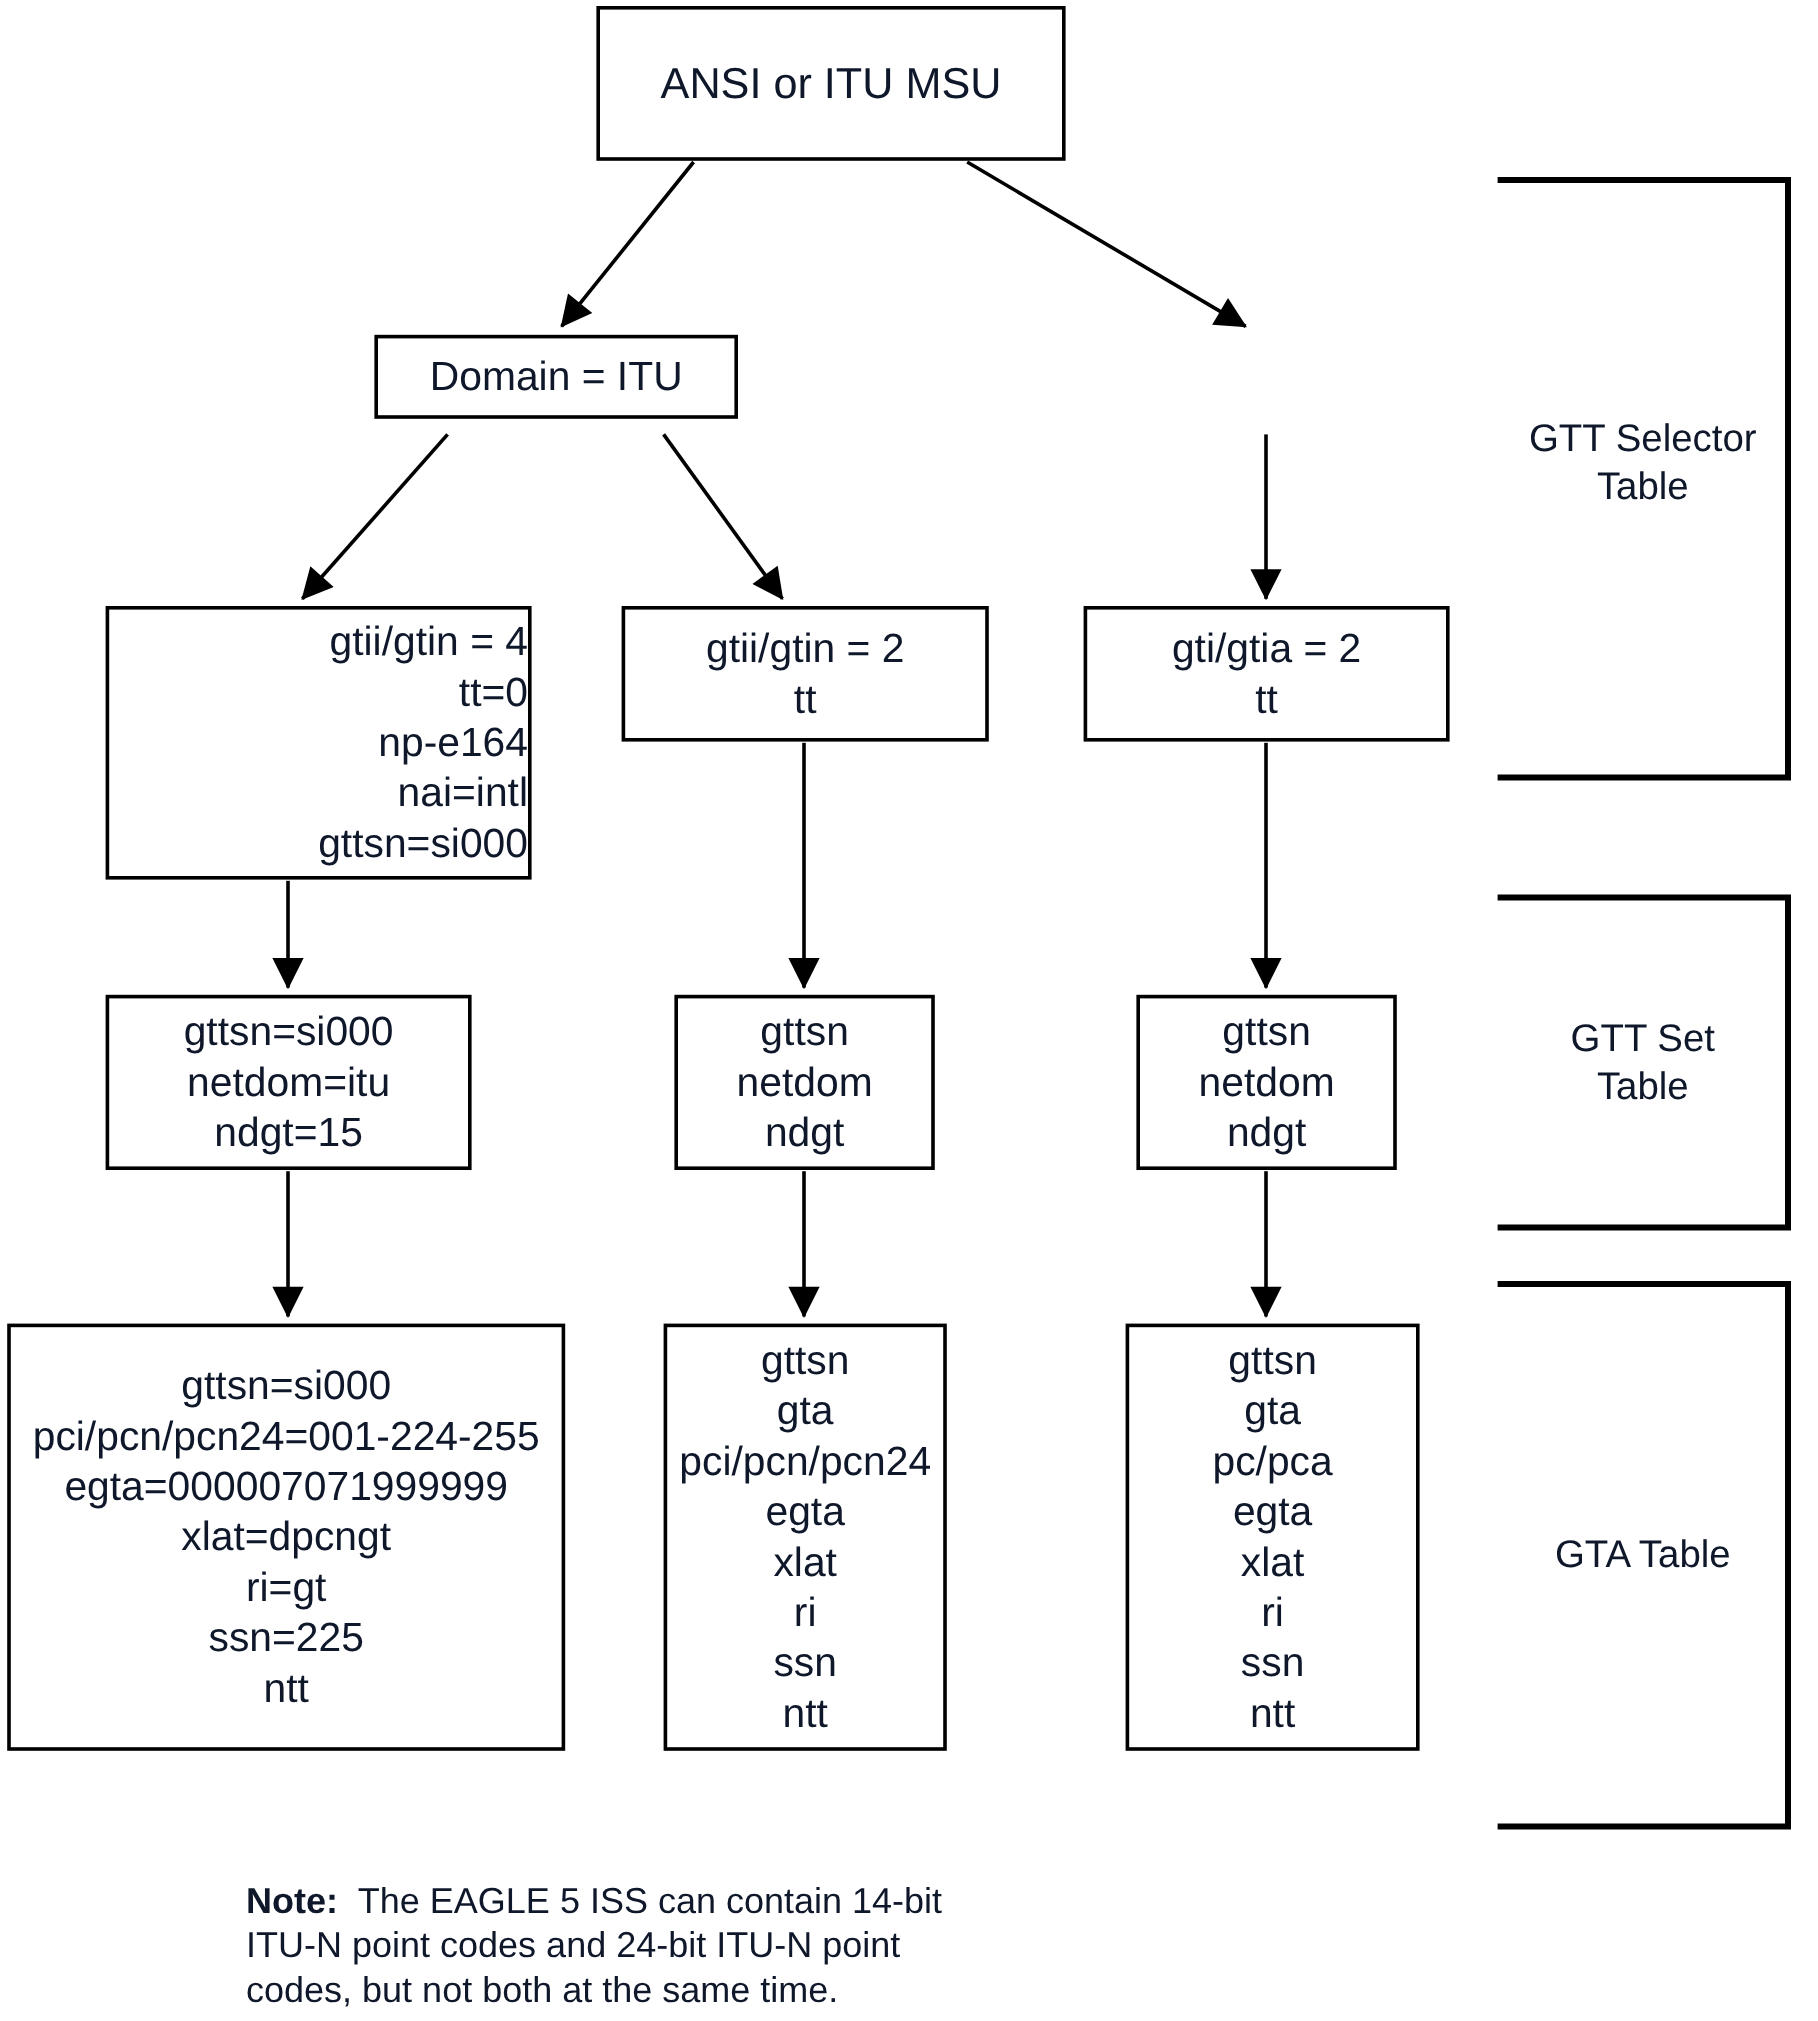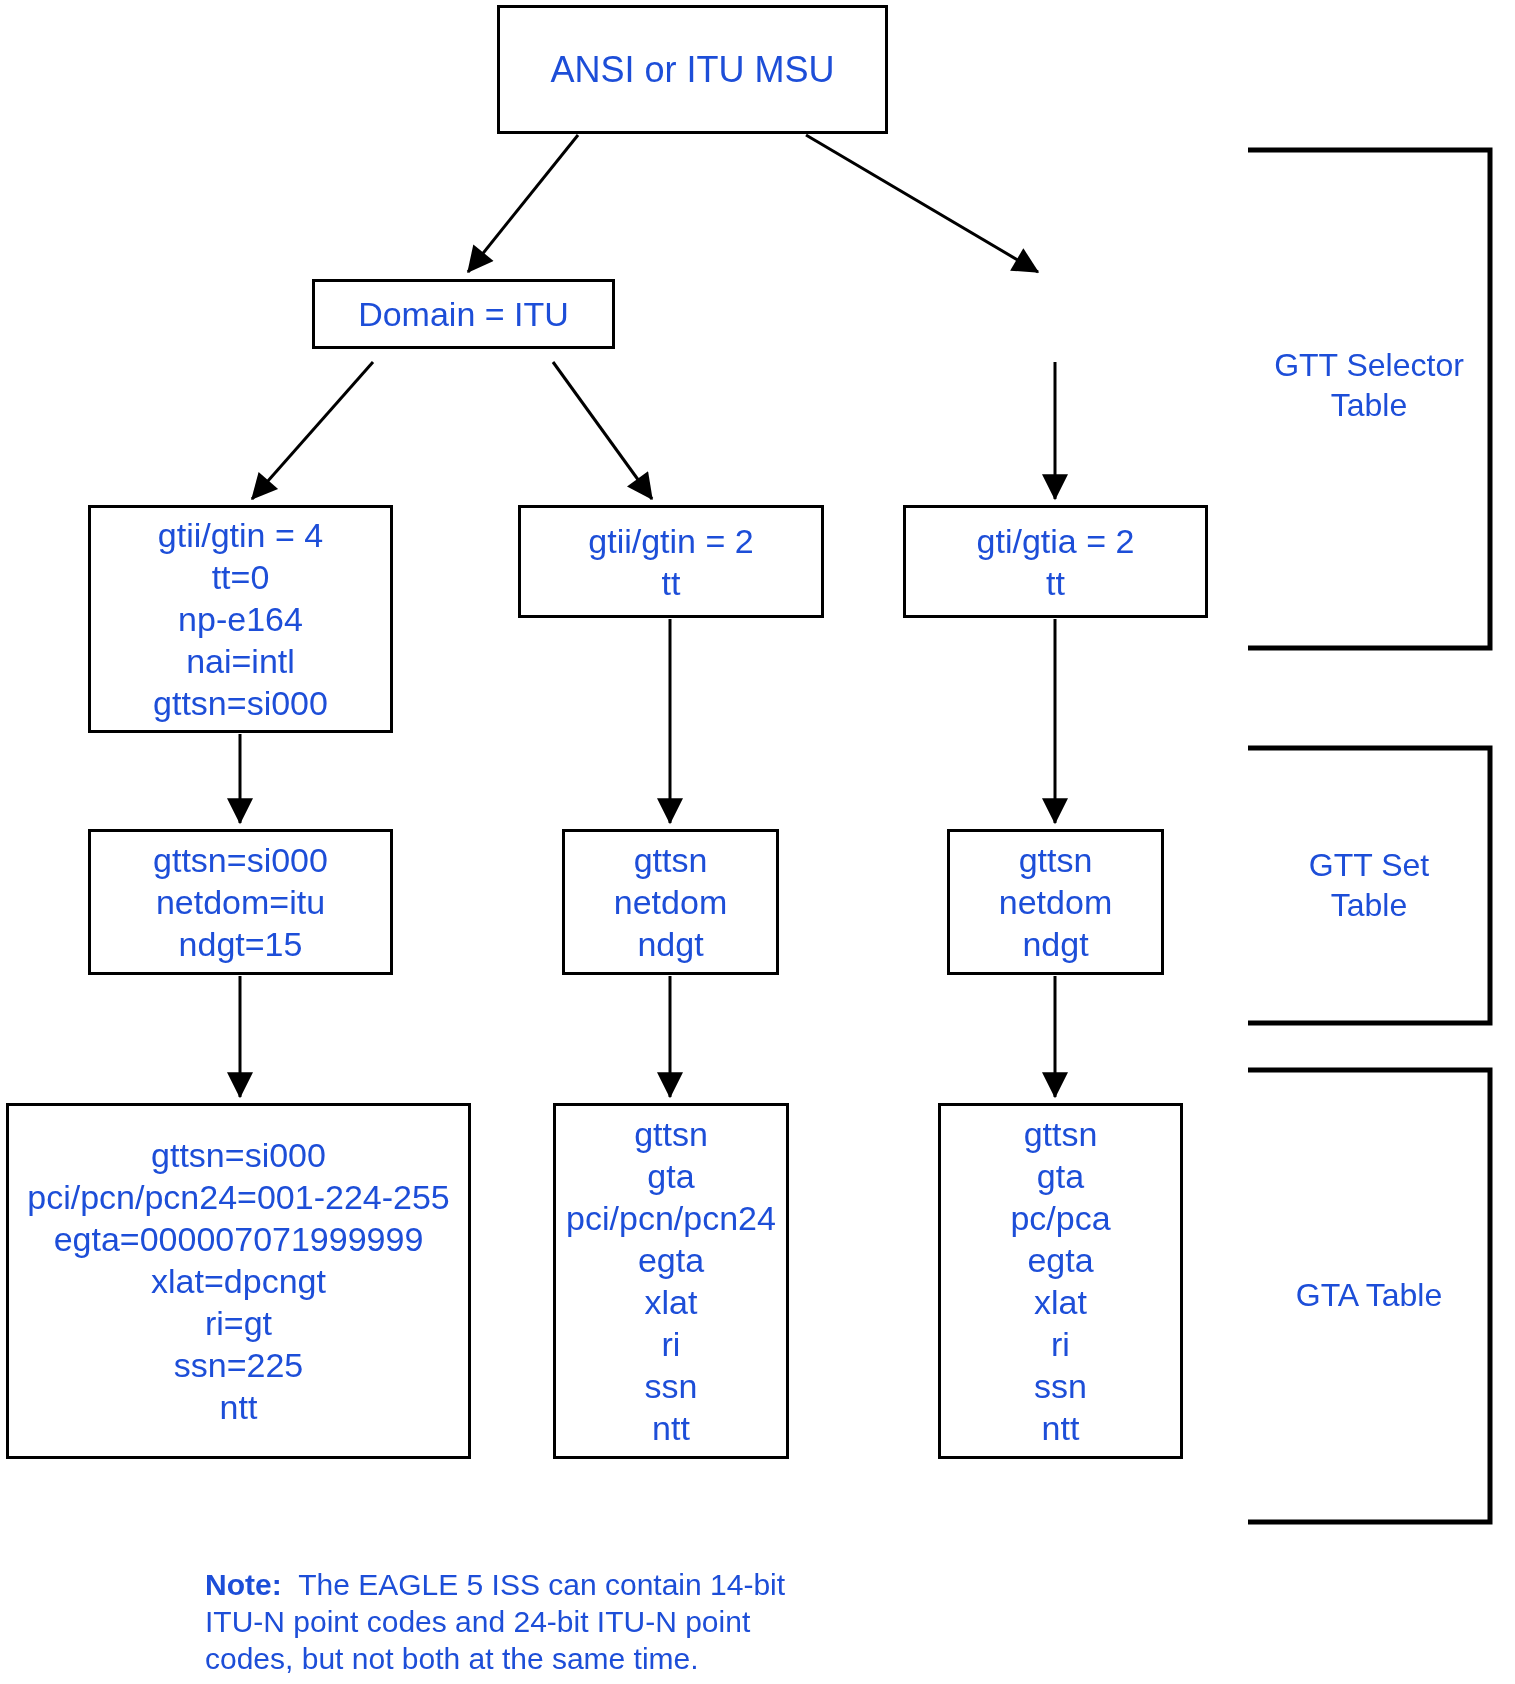--- a/index.html
+++ b/index.html
@@ -2,21 +2,21 @@
 <html><head>
 <meta charset="utf-8">
 <style>
   html, body { margin: 0; padding: 0; background: #ffffff; }
   .canvas {
     position: relative;
     width: 1515px;
     height: 1684px;
     background: #ffffff;
     font-family: "Liberation Sans", sans-serif;
-    color: #1d4ed8;
+    color: #0f172a;
     overflow: hidden;
   }
   .overlay {
     position: absolute;
     left: 0; top: 0;
     width: 1515px; height: 1684px;
   }
   .overlay line { stroke: #000000; stroke-width: 3; }
   .overlay path.bracket { stroke: #000000; stroke-width: 5; fill: none; }
   .box {
@@ -80,21 +80,21 @@
   </svg>
 
   <div class="box root-box" style="left:497px; top:5px; width:391px; height:129px;">
     <div class="ln">ANSI or ITU MSU</div>
   </div>
 
   <div class="box" style="left:312px; top:279px; width:303px; height:70px;">
     <div class="ln">Domain = ITU</div>
   </div>
 
-  <div class="box" style="left:88px; top:505px; width:305px; height:228px;">
+  <div class="box" style="left:88px; top:505px; width:355px; height:228px;align-items:flex-end;">
     <div class="ln">gtii/gtin = 4</div>
     <div class="ln">tt=0</div>
     <div class="ln">np-e164</div>
     <div class="ln">nai=intl</div>
     <div class="ln">gttsn=si000</div>
   </div>
   <div class="box" style="left:518px; top:505px; width:306px; height:113px;">
     <div class="ln">gtii/gtin = 2</div>
     <div class="ln">tt</div>
   </div>

